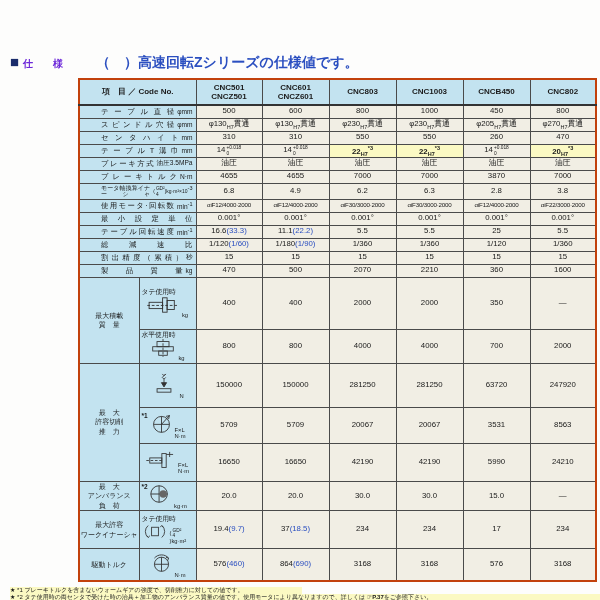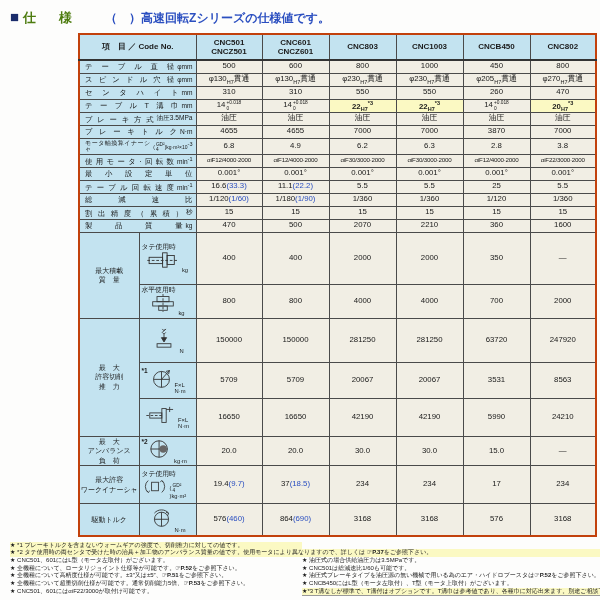--- a/index.html
+++ b/index.html
@@ -1,32 +1,32 @@
 <!DOCTYPE html>
 <html><head>
 <meta charset="utf-8">
 <style>
   html,body{margin:0;padding:0;}
   body{width:600px;height:600px;background:#fdfdfc;font-family:"Liberation Sans","DejaVu Sans",sans-serif;color:#1a1a1a;overflow:hidden;}
   .page{position:relative;width:600px;height:600px;box-sizing:border-box;padding:7px 0 0 8px;}
   
   .title-row{display:flex;align-items:baseline;margin:2px 0 6px 2px;}
   .bullet{color:#1a2c6b;font-size:15px;line-height:1;}
-  .ttl{font-size:13px;font-weight:bold;letter-spacing:5px;margin:0 0 0 4px;color:#4d7c0f;font-family:Liberation Serif, serif;}
-  .tnote{font-size:12px;color:#2b4fc0;font-weight:bold;margin-left:28px;}
+  .ttl{font-size:10px;font-weight:bold;letter-spacing:5px;margin:0 0 0 4px;color:#6d28d9;font-family:Liberation Serif, serif;}
+  .tnote{font-size:14px;color:#2b4fc0;font-weight:bold;margin-left:28px;margin-top:45px;}
   
   #spec-table-wrap{margin-left:70px;}
   table{border-collapse:collapse;table-layout:fixed;width:517px;border:2px solid #c2410c;}
   th,td{border:1px solid #4a4a4a;padding:0;overflow:hidden;}
   thead th{background:#c3e3f0;font-size:8px;font-weight:bold;white-space:pre-line;line-height:1.15;border-bottom:2px solid #333;}
   td.lab,td.main,td.sub{background:#c3e3f0;}
   td.v{background:#f1eee4;text-align:center;font-size:7.8px;line-height:1.1;}
   td.v.yellow{background:#fbf9c3;font-weight:bold;}
   td.v.tight{font-size:6.2px;letter-spacing:-0.2px;}
-  .lw{display:flex;align-items:flex-end;padding:0 3px 0 5px;}
+  .lw{display:flex;align-items:center;padding:0 3px 0 5px;margin-left:16px;}
   .lt{flex:1;font-size:7.4px;text-align:justify;text-align-last:justify;line-height:1;}
   .un{margin-left:3px;font-size:6.6px;white-space:nowrap;}
   tr.smalllab .lt{font-size:6px;}
   tr.smalllab .un{font-size:5px;}
   td.main{font-size:7px;text-align:center;white-space:pre-line;line-height:1.35;font-weight:normal;}
   .sw{position:relative;height:100%;display:flex;flex-direction:column;justify-content:center;padding:1px 2px;box-sizing:border-box;}
   .mk{position:absolute;top:1px;left:2px;font-size:6.5px;font-weight:bold;}
   .sl{font-size:6.8px;line-height:1.1;margin-bottom:1px;}
   .ir{display:flex;align-items:flex-end;justify-content:center;gap:2px;}
   .un2{font-size:5.8px;line-height:1.05;white-space:pre-line;text-align:left;}

